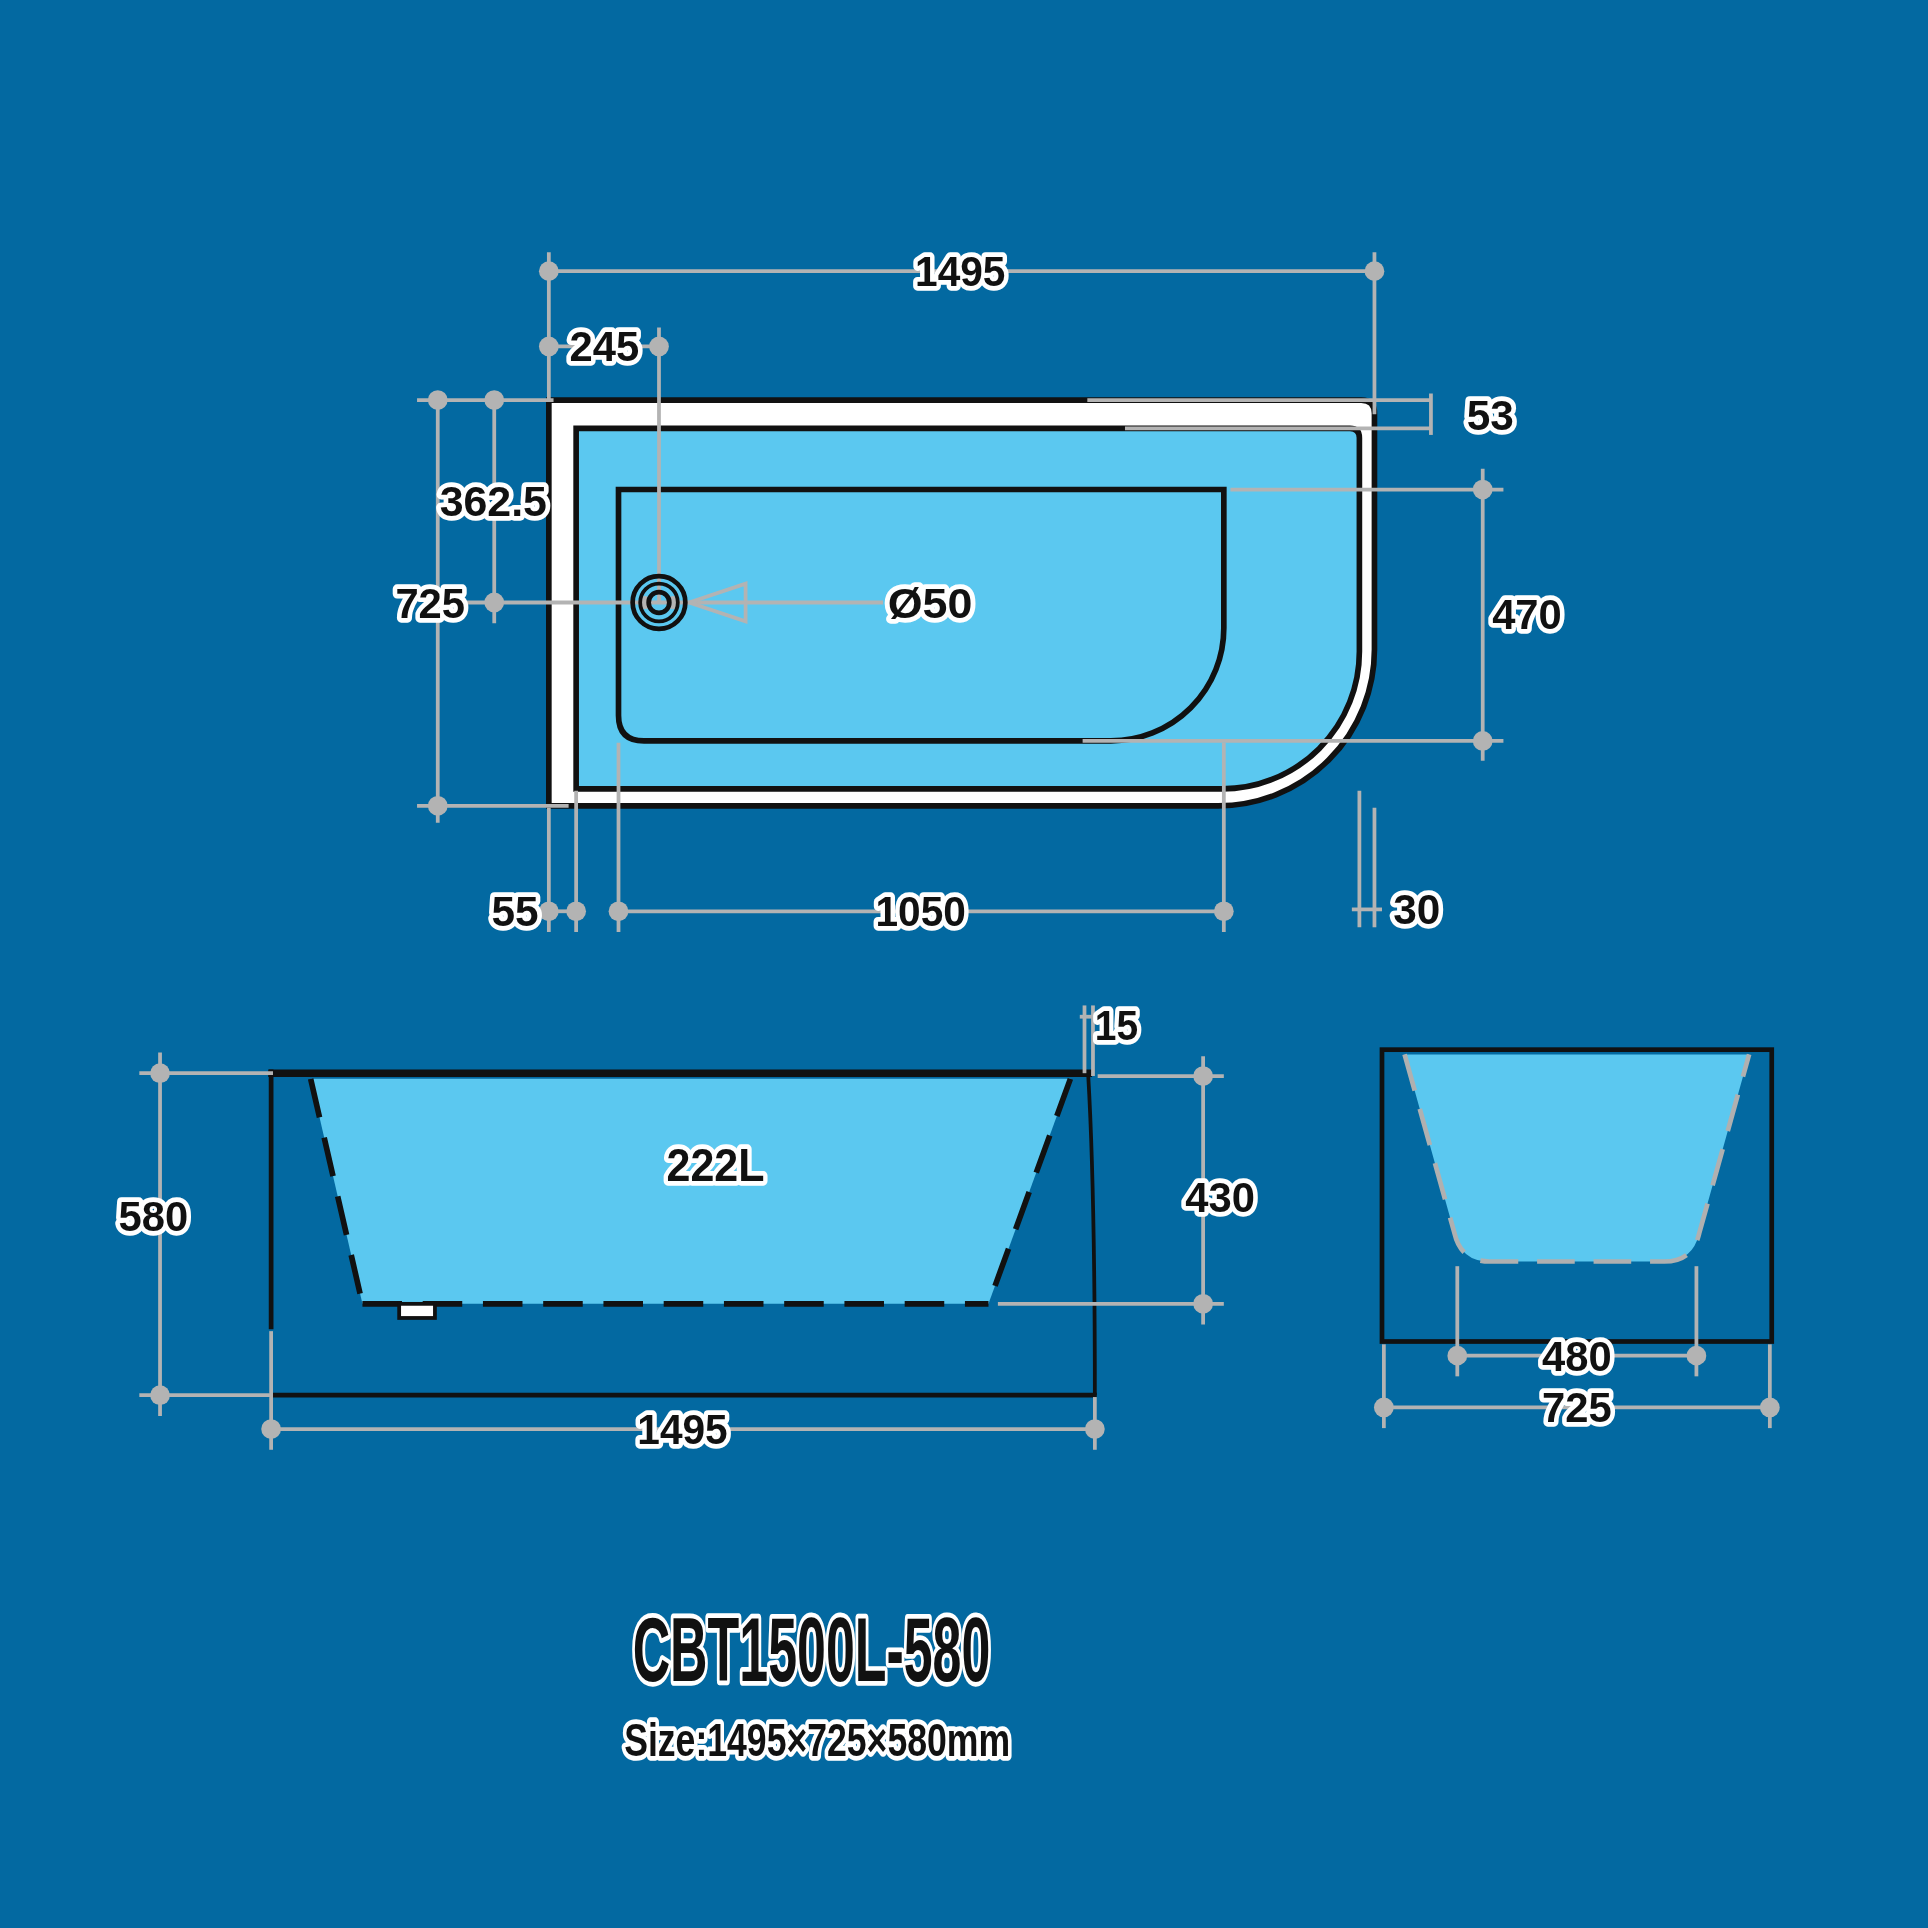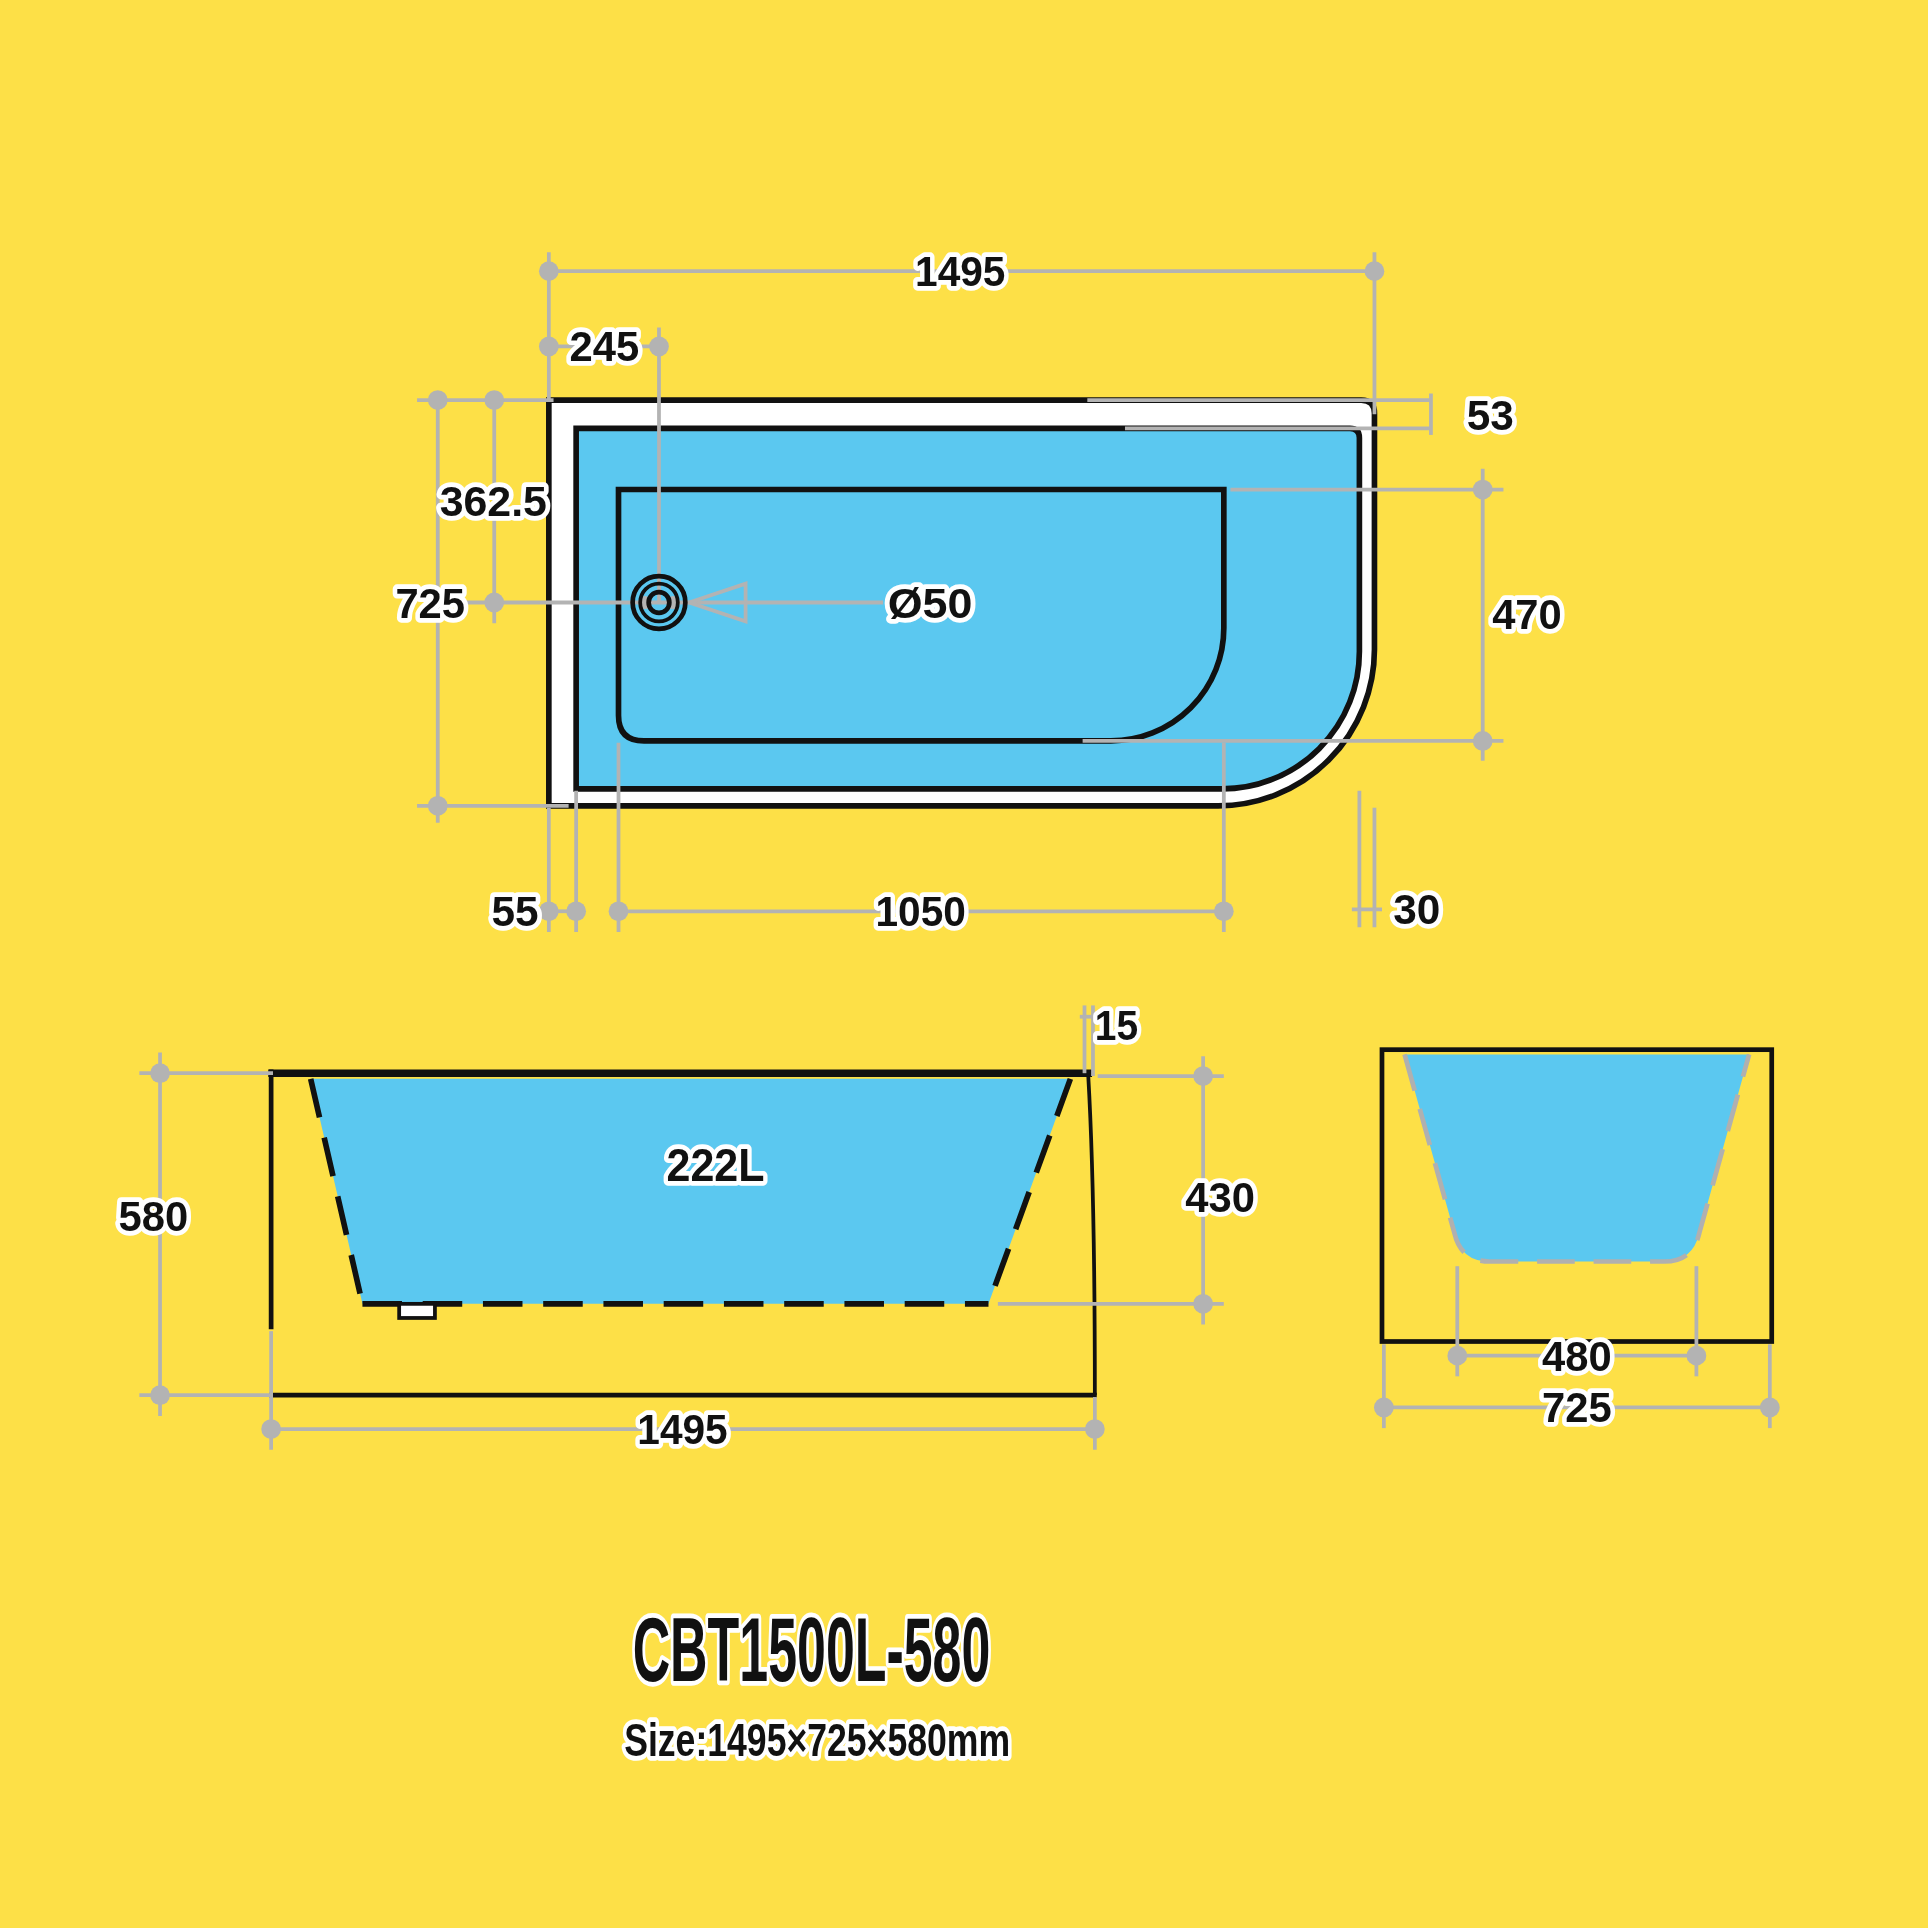--- a/index.html
+++ b/index.html
@@ -1,16 +1,16 @@
 <!DOCTYPE html>
 <html style="font-size:15px"><head>
 <meta charset="utf-8">
 <style>
   html,body{margin:0;padding:0;background:#fff;}
-  .page{width:1928px;height:1928px;position:relative;background:#fde047;
+  .page{width:1928px;height:1928px;position:relative;background:#0369a1;
         font-family:"Liberation Sans", sans-serif;}
   svg{display:block;}
   text{font-family:"Liberation Sans", sans-serif;font-weight:bold;fill:#111;
        paint-order:stroke;stroke:#fff;stroke-width:10px;stroke-linejoin:round;}
   .dim{font-size:46px;}
   .vol{font-size:50px;}
   .title{font-size:96px;}
   .subtitle{font-size:50px;}
 </style>
 </head>

